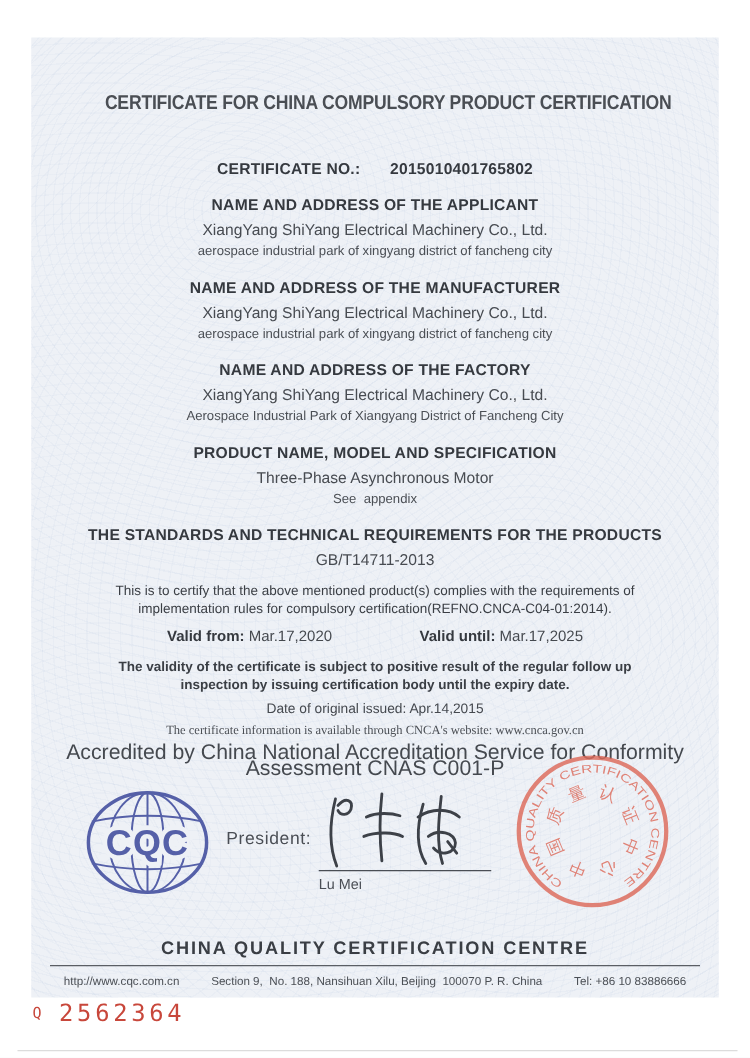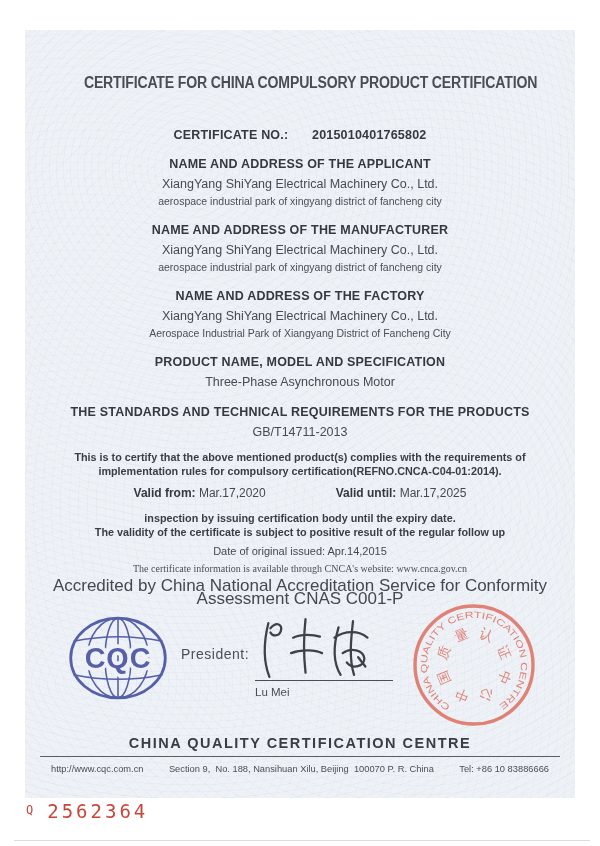--- a/index.html
+++ b/index.html
@@ -23,21 +23,21 @@
   }
 
   .certno { margin-top:16px; font-size:12.5px; font-weight:bold; color:#35393f; line-height:14px; letter-spacing:0.2px; }
   .certno .v { margin-left:20px; }
 
   .sec { margin-top:15px; }
   .sec .h { font-size:12.5px; font-weight:bold; color:#35393f; line-height:14px; letter-spacing:0.2px; }
   .sec .l1 { margin-top:6px; font-size:12.5px; color:#474b51; line-height:15px; }
   .sec .l2 { margin-top:3px; font-size:10.5px; color:#4b4f55; line-height:13px; white-space:pre; }
 
-  .stmt { margin:10px auto 0; width:490px; font-size:10.8px; font-weight:bold; color:#3a3e44; line-height:14px; }
+  .stmt { margin:10px auto 0; width:490px; font-size:10.8px; font-weight:normal; color:#3a3e44; line-height:14px; }
   .validrow { margin-top:8px; display:flex; justify-content:center; gap:70px; font-size:12px; line-height:15px; color:#45494f; }
   .validrow b { color:#35393f; }
   .fup { margin:10px auto 0; width:440px; font-size:10.8px; font-weight:bold; color:#3a3e44; line-height:14px; }
   .doi { margin-top:5px; font-size:11px; color:#45494f; line-height:14px; }
   .cnca { margin-top:5px; font-size:10px; color:#4b4f55; line-height:12px;font-family:Liberation Serif, serif; }
   .accr { margin-top:4px; font-size:17px; color:#45494f; line-height:13px; }
 
   .sigarea { position:relative; height:120px; margin-top:0; }
   .cqclogo { position:absolute; left:42px; top:8px; }
   .preslabel { position:absolute; left:156px; top:41px; font-size:14px; color:#4a4e55; letter-spacing:0.5px; }
@@ -93,20 +93,21 @@
 
     <div class="sec">
       <div class="h">NAME AND ADDRESS OF THE FACTORY</div>
       <div class="l1">XiangYang ShiYang Electrical Machinery Co., Ltd.</div>
       <div class="l2">Aerospace Industrial Park of Xiangyang District of Fancheng City</div>
     </div>
 
     <div class="sec">
       <div class="h">PRODUCT NAME, MODEL AND SPECIFICATION</div>
       <div class="l1">Three-Phase Asynchronous Motor</div>
+      <div class="l2">See  appendix</div>
     </div>
 
     <div class="sec">
       <div class="h">THE STANDARDS AND TECHNICAL REQUIREMENTS FOR THE PRODUCTS</div>
       <div class="l1">GB/T14711-2013</div>
     </div>
 
     <div class="stmt">
       <div>This is to certify that the above mentioned product(s) complies with the requirements of</div>
       <div>implementation rules for compulsory certification(REFNO.CNCA-C04-01:2014).</div>
@@ -117,22 +118,22 @@
         <b>Valid from:</b>
         <span>Mar.17,2020</span>
       </div>
       <div>
         <b>Valid until:</b>
         <span>Mar.17,2025</span>
       </div>
     </div>
 
     <div class="fup">
+      <div>The validity of the certificate is subject to positive result of the regular follow up</div>
       <div>inspection by issuing certification body until the expiry date.</div>
-      <div>The validity of the certificate is subject to positive result of the regular follow up</div>
     </div>
 
     <div class="doi">Date of original issued: Apr.14,2015</div>
     <div class="cnca">The certificate information is available through CNCA's website: www.cnca.gov.cn</div>
     <div class="accr">Accredited by China National Accreditation Service for Conformity Assessment CNAS C001-P</div>
 
     <div class="sigarea">
       <svg class="cqclogo" width="102" height="90" viewBox="0 0 110 96">
         <g stroke="#5560a8" fill="none">
           <ellipse cx="55" cy="48" rx="51" ry="43" stroke-width="3"></ellipse>

